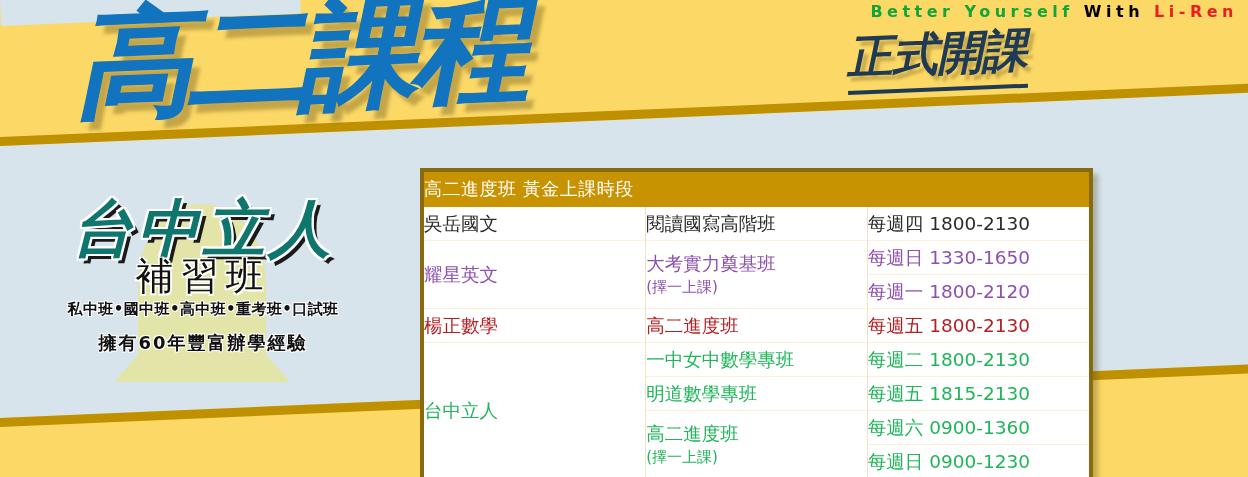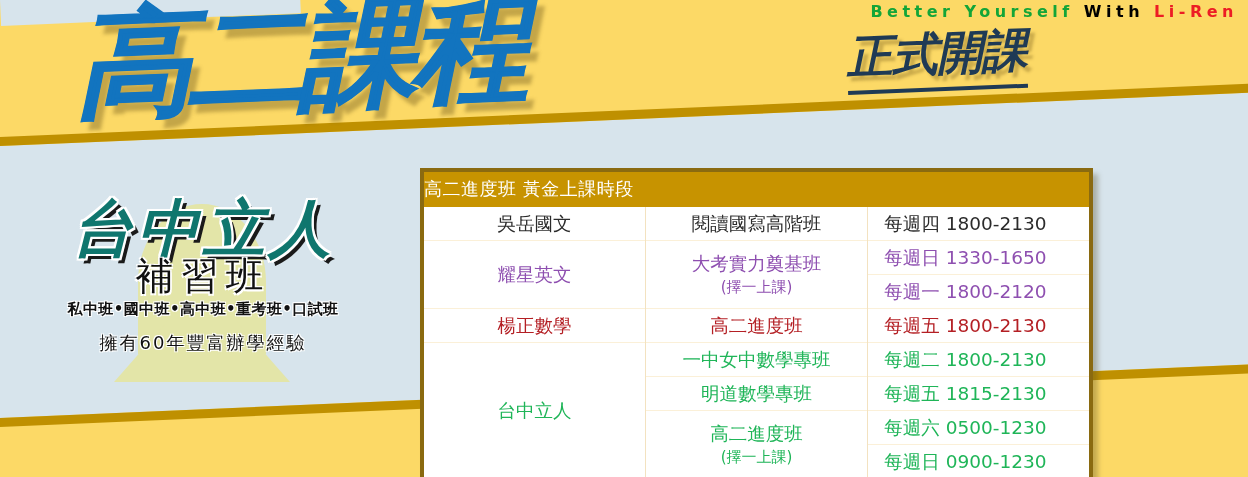--- a/index.html
+++ b/index.html
@@ -62,35 +62,35 @@
       -2px -2px 0 #fff, 2px -2px 0 #fff, -2px 2px 0 #fff, 2px 2px 0 #fff,
       0 -2px 0 #fff, 0 2px 0 #fff, -2px 0 0 #fff, 2px 0 0 #fff,
       5px 5px 0 #1a1a1a;
   }
   #logo-sub{position:relative;z-index:2;font-size:38px;font-weight:normal;color:#111;
     letter-spacing:7px;margin-top:-4px;line-height:1.05;
     text-shadow:-1.5px -1.5px 0 #fff,1.5px -1.5px 0 #fff,-1.5px 1.5px 0 #fff,1.5px 1.5px 0 #fff;}
   #logo-classes{position:relative;z-index:2;font-size:15px;font-weight:bold;color:#111;
     letter-spacing:.4px;margin-top:3px;
     text-shadow:-1px -1px 0 #fff,1px -1px 0 #fff,-1px 1px 0 #fff,1px 1px 0 #fff;}
-  #logo-exp{position:relative;z-index:2;font-size:18px;font-weight:normal;color:#111;
+  #logo-exp{position:relative;z-index:2;font-size:18px;font-weight:bold;color:#111;
     letter-spacing:2px;margin-top:12px;
     text-shadow:-1px -1px 0 #fff,1px -1px 0 #fff,-1px 1px 0 #fff,1px 1px 0 #fff;}
   #logo-url{position:relative;z-index:2;font-size:19px;font-weight:bold;color:#111;
     letter-spacing:.4px;margin-top:1px;
     text-shadow:-1px -1px 0 #fff,1px -1px 0 #fff,-1px 1px 0 #fff,1px 1px 0 #fff;}
 
   
   #table-wrap{position:absolute;left:420px;top:168px;width:673px;
     border:4px solid #8a6a10;background:#fff;
     box-shadow:5px 6px 5px rgba(90,80,40,.35);box-sizing:border-box;}
   table{border-collapse:collapse;width:100%;table-layout:fixed;}
   #thead-row td{background:#c79300;color:#fff;font-size:18px;font-weight:500;
     text-align:left;padding:5px 0 6px 0;letter-spacing:.5px;}
-  td{font-size:18.5px;text-align:center;vertical-align:middle;
+  td{font-size:18.5px;text-align:left;vertical-align:middle;
      font-family:"DejaVu Sans","Liberation Sans",sans-serif;}
   td.teacher{width:125px;border-right:1.5px solid #f3e2c0;font-weight:500;}
   td.course{width:240px;border-right:1.5px solid #f3e2c0;font-weight:500;line-height:1.18;}
   td.course .small{font-size:15px;}
   td.time{font-weight:500;padding-right:26px;}
   tbody tr{border-top:1.5px solid #fbf0d8;}
   tbody tr.first{border-top:none;}
   td{padding:4px 0;}
   .c-black{color:#2b2b2b;}
   .c-purple{color:#8e4fb0;}
@@ -160,21 +160,21 @@
             <td class="teacher c-green" rowspan="4">台中立人</td>
             <td class="course c-green" rowspan="1">一中女中數學專班</td>
             <td class="time c-green">每週二 1800-2130</td>
           </tr>
           <tr>
             <td class="course c-green" rowspan="1">明道數學專班</td>
             <td class="time c-green">每週五 1815-2130</td>
           </tr>
           <tr>
             <td class="course c-green" rowspan="2">高二進度班<br><span class="small">(擇一上課)</span></td>
-            <td class="time c-green">每週六 0500-1230</td>
+            <td class="time c-green">每週六 0900-1360</td>
           </tr>
           <tr>
             <td class="time c-green">每週日 0900-1230</td>
           </tr>
         </tbody>
     </table>
   </div>
 
 </div>
 

